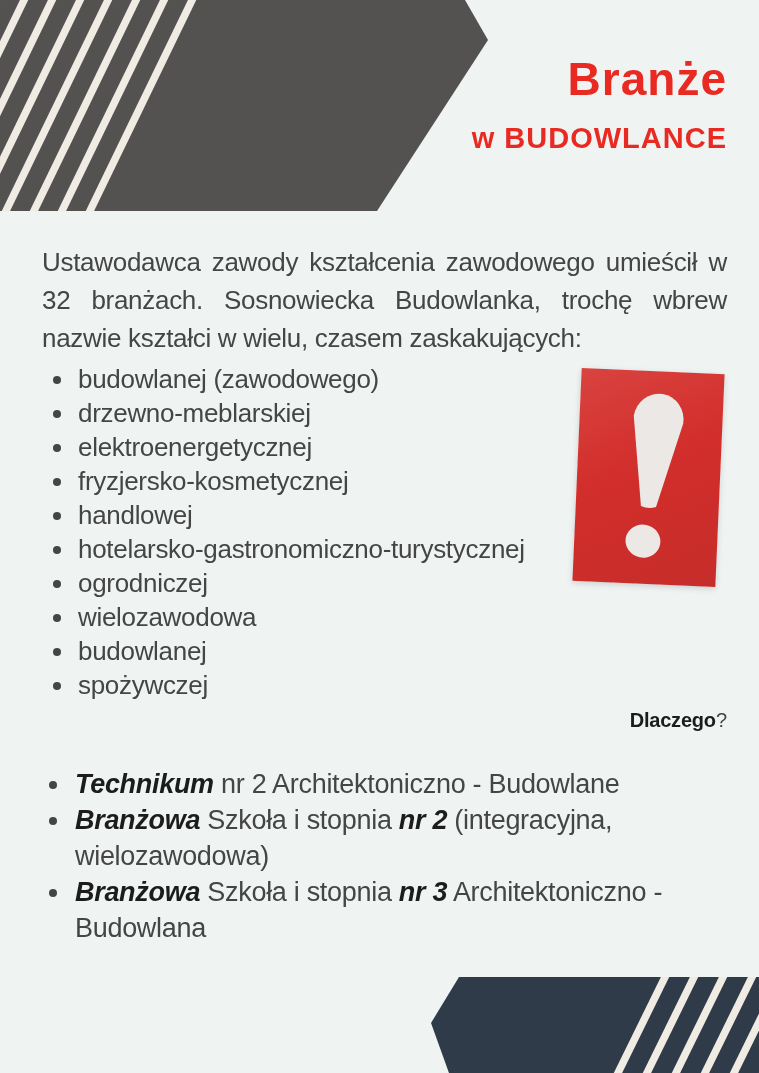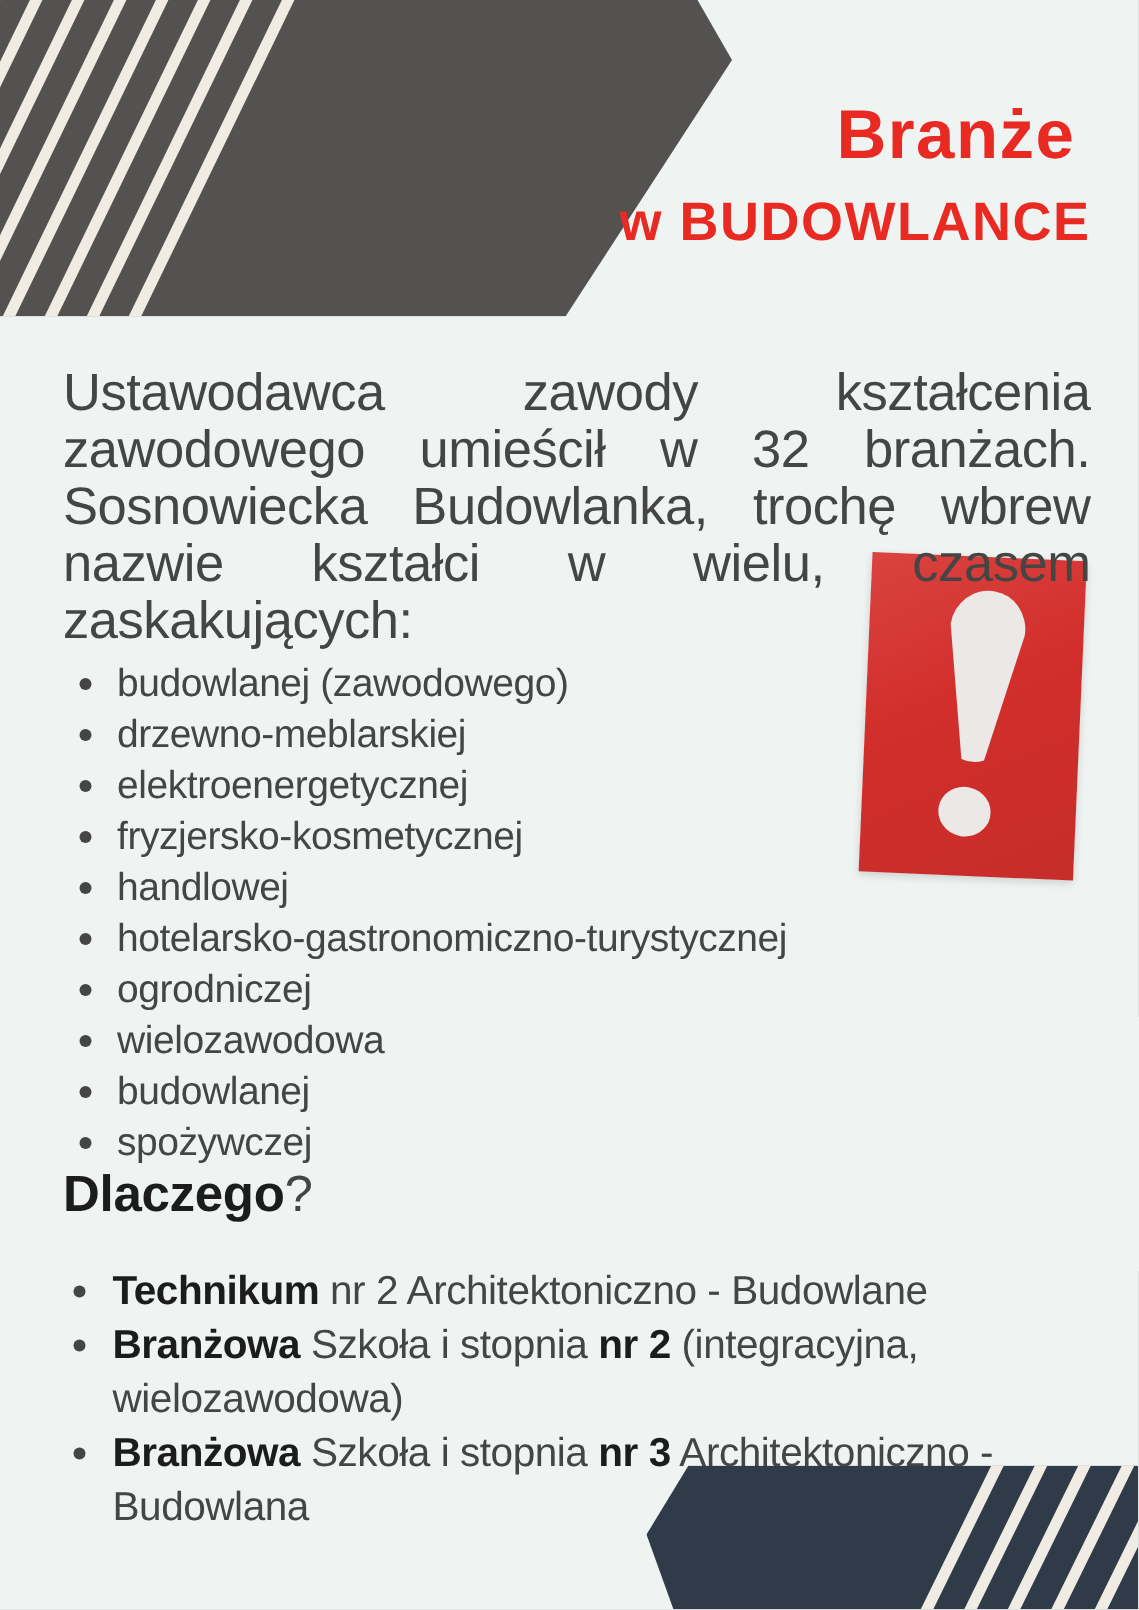--- a/index.html
+++ b/index.html
@@ -16,64 +16,64 @@
   .deco-tl{position:absolute;top:0;left:0;}
   .deco-br{position:absolute;bottom:0;right:0;}
   
   .header{
     position:absolute;top:54px;right:32px;
     text-align:right;
   }
   .title{
     font-size:46px;font-weight:700;line-height:50px;
     letter-spacing:1px;
-    margin:10px;
+    margin:0;
   }
   .subtitle{
-    font-size:36px;font-weight:700;line-height:32px;
+    font-size:29px;font-weight:700;line-height:32px;
     letter-spacing:1px;
     margin-top:18px;
   }
   
   .content{
     position:absolute;left:42px;right:32px;top:243px;
   }
   .para{
-    font-size:35px;line-height:38px;letter-spacing:-0.3px;
+    font-size:26px;line-height:38px;letter-spacing:-0.3px;
     text-align:justify;
     margin:0;
   }
   ul.branches{
     margin:5px 0 0 0;
     padding:0 0 0 34px;
     font-size:26px;line-height:34px;letter-spacing:-0.3px;
     list-style:disc outside;
   }
   ul.branches li{padding-left:2px;}
   .why{
-    font-size:34px;line-height:36px;
+    font-size:20px;line-height:36px;text-align:right;
   }
   .why b{font-weight:700;color:#1c1c1c;letter-spacing:-0.2px;}
   .building{
     margin-top:29px;
     font-size:27px;line-height:38px;letter-spacing:-0.3px;
   }
   .building .u{
     text-decoration:underline;
     text-decoration-thickness:2px;
     text-underline-offset:4px;
   }
   ul.schools{
     margin:28px 0 0 0;
     padding:0 0 0 30px;
     font-size:27px;line-height:36px;letter-spacing:-0.3px;
     list-style:disc outside;
   }
   ul.schools li{padding-left:3px;margin:0;}
-  ul.schools b{font-weight:700;color:#1c1c1c;}
+  ul.schools b{font-weight:700;color:#1c1c1c;font-style:italic;}
   
   .poster{
     position:absolute;left:577px;top:371px;
     width:143px;height:213px;
     background:linear-gradient(155deg,#d94340 0%,#d22e2b 45%,#c62d2a 100%);
     transform:rotate(2.5deg);
     box-shadow:0 2px 6px rgba(0,0,0,0.15);
   }
 </style>
 </head>

